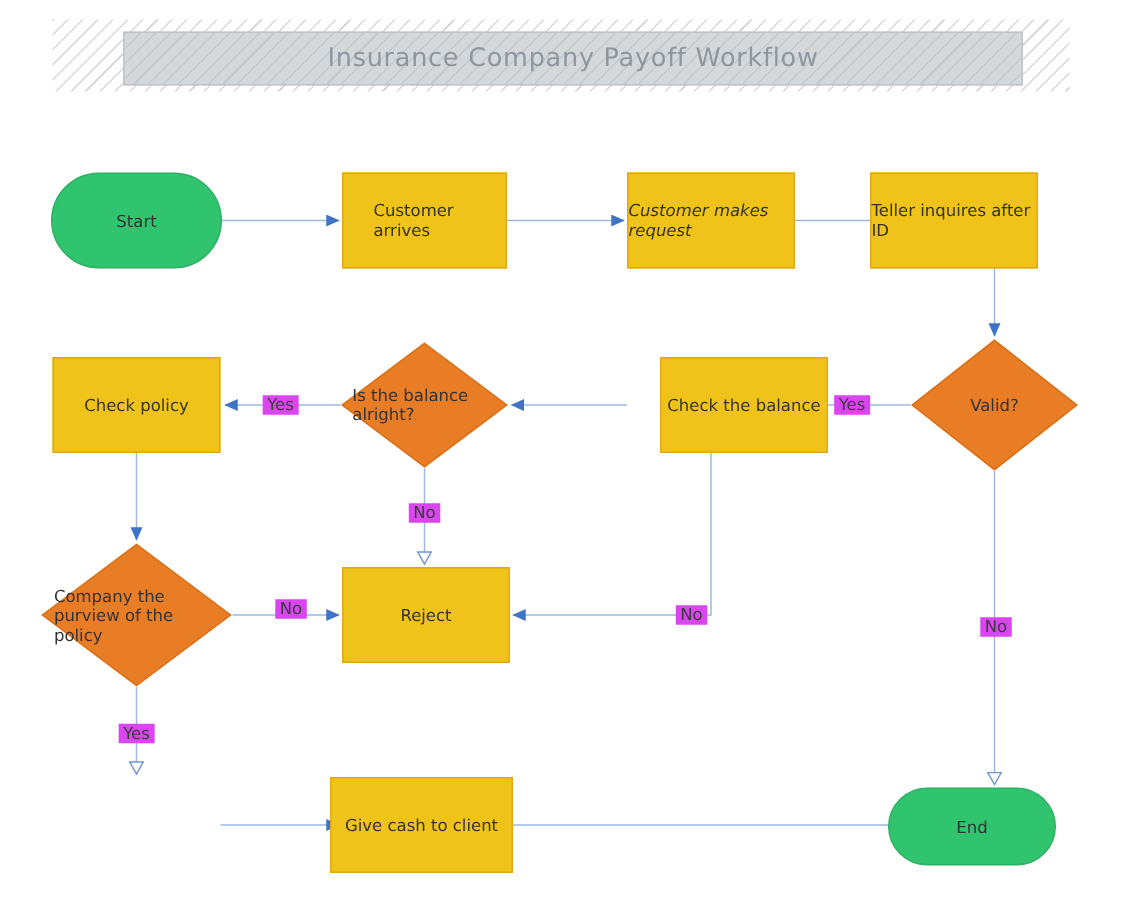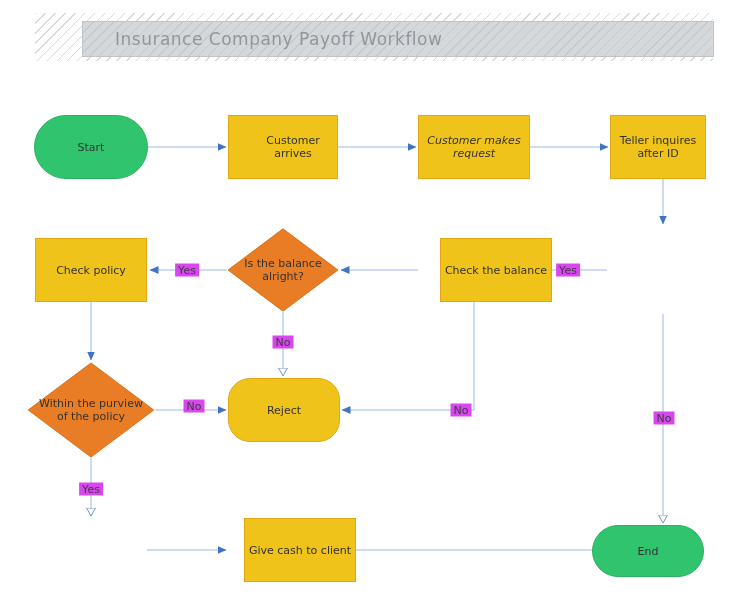--- a/index.html
+++ b/index.html
@@ -9,46 +9,46 @@
   }
   
   .banner-outer{
     position:absolute;left:35px;top:13px;width:678px;height:48px;
     background:repeating-linear-gradient(135deg,#d9d9d9 0 1px,transparent 1px 7px);
   }
   .banner-inner{
     position:absolute;left:47px;top:8px;width:598px;height:34px;
     background:repeating-linear-gradient(135deg,#c6c9cb 0 1px,transparent 1px 7px),#d5d8da;
     border:1px solid #c0c4c7;
-    display:flex;align-items:center;justify-content:flex-start;padding-left:32px;
+    display:flex;align-items:center;justify-content:center;
   }
   .banner-inner span{font-size:17px;color:#8f979e;letter-spacing:0.5px;}
   
   .node{
     position:absolute;display:flex;align-items:center;justify-content:center;
-    font-size:11px;color:#333;text-align:center;line-height:13px;
+    font-size:11px;color:#333;line-height:13px;
   }
   .proc{background:#efc319;border:1px solid #e2a712;box-sizing:border-box;}
   .pill{background:#31c46f;border:1px solid #2cb061;border-radius:34px;box-sizing:border-box;}
   .diamond{background:transparent;}
   .diamond svg{position:absolute;left:0;top:0;width:100%;height:100%;}
   .diamond polygon{fill:#e87d25;stroke:#d96f15;stroke-width:1;vector-effect:non-scaling-stroke;}
   .dlabel{position:relative;z-index:1;max-width:86%;}
   .n-start{left:34px;top:115px;width:114px;height:64px;}
   .n-customer-arrives{left:228px;top:115px;width:110px;height:64px;padding-left:20px;}
   .n-customer-makes-request{left:418px;top:115px;width:112px;height:64px;font-style:italic;}
-  .n-teller-inquires{left:610px;top:115px;width:96px;height:64px;}
+  .n-teller-inquires{left:580px;top:115px;width:112px;height:64px;}
   .n-check-policy{left:35px;top:238px;width:112px;height:64px;}
   .n-balance-alright{left:227px;top:228px;width:112px;height:84px;}
   .n-check-balance{left:418px;top:238px;width:112px;height:64px;margin-left:22px;}
   .n-valid{left:607px;top:226px;width:112px;height:88px;}
   .n-purview{left:27px;top:362px;width:128px;height:96px;}
-  .n-reject{left:228px;top:378px;width:112px;height:64px;border-radius:22px;}
+  .n-reject{left:228px;top:378px;width:112px;height:64px;}
   .n-log-transaction{left:35px;top:518px;width:112px;height:64px;}
-  .n-give-cash{left:244px;top:518px;width:112px;height:64px;}
+  .n-give-cash{left:220px;top:518px;width:122px;height:64px;}
   .n-end{left:592px;top:525px;width:112px;height:52px;}
   
   .edges{position:absolute;left:0;top:0;width:750px;height:609px;}
   .edges line,.edges polyline{stroke:#9db9e0;stroke-width:1;fill:none;}
   
   .elabel{
     position:absolute;transform:translate(-50%,-50%);
     background:#d946ef;padding:0 3px;font-size:11px;color:#3c3c3c;white-space:nowrap;
   }
   .el-balance-yes{left:187px;top:270px;}
@@ -118,25 +118,31 @@
       <polygon points="50,1 99,50 50,99 1,50"></polygon>
     </svg>
     <span class="dlabel">Is the balance alright?</span>
   </div>
   <div class="node proc n-check-policy">
     <span>Check policy</span>
   </div>
   <div class="node proc n-check-balance">
     <span>Check the balance</span>
   </div>
+  <div class="node diamond n-valid">
+    <svg viewBox="0 0 100 100" preserveAspectRatio="none">
+      <polygon points="50,1 99,50 50,99 1,50"></polygon>
+    </svg>
+    <span class="dlabel">Valid?</span>
+  </div>
   <div class="node diamond n-purview">
     <svg viewBox="0 0 100 100" preserveAspectRatio="none">
       <polygon points="50,1 99,50 50,99 1,50"></polygon>
     </svg>
-    <span class="dlabel">Within the purview of the policy</span>
+    <span class="dlabel">Company the purview of the policy</span>
   </div>
   <div class="node proc n-reject">
     <span>Reject</span>
   </div>
   <div class="node proc n-give-cash">
     <span>Give cash to client</span>
   </div>
   <div class="node pill n-end">
     <span>End</span>
   </div>

